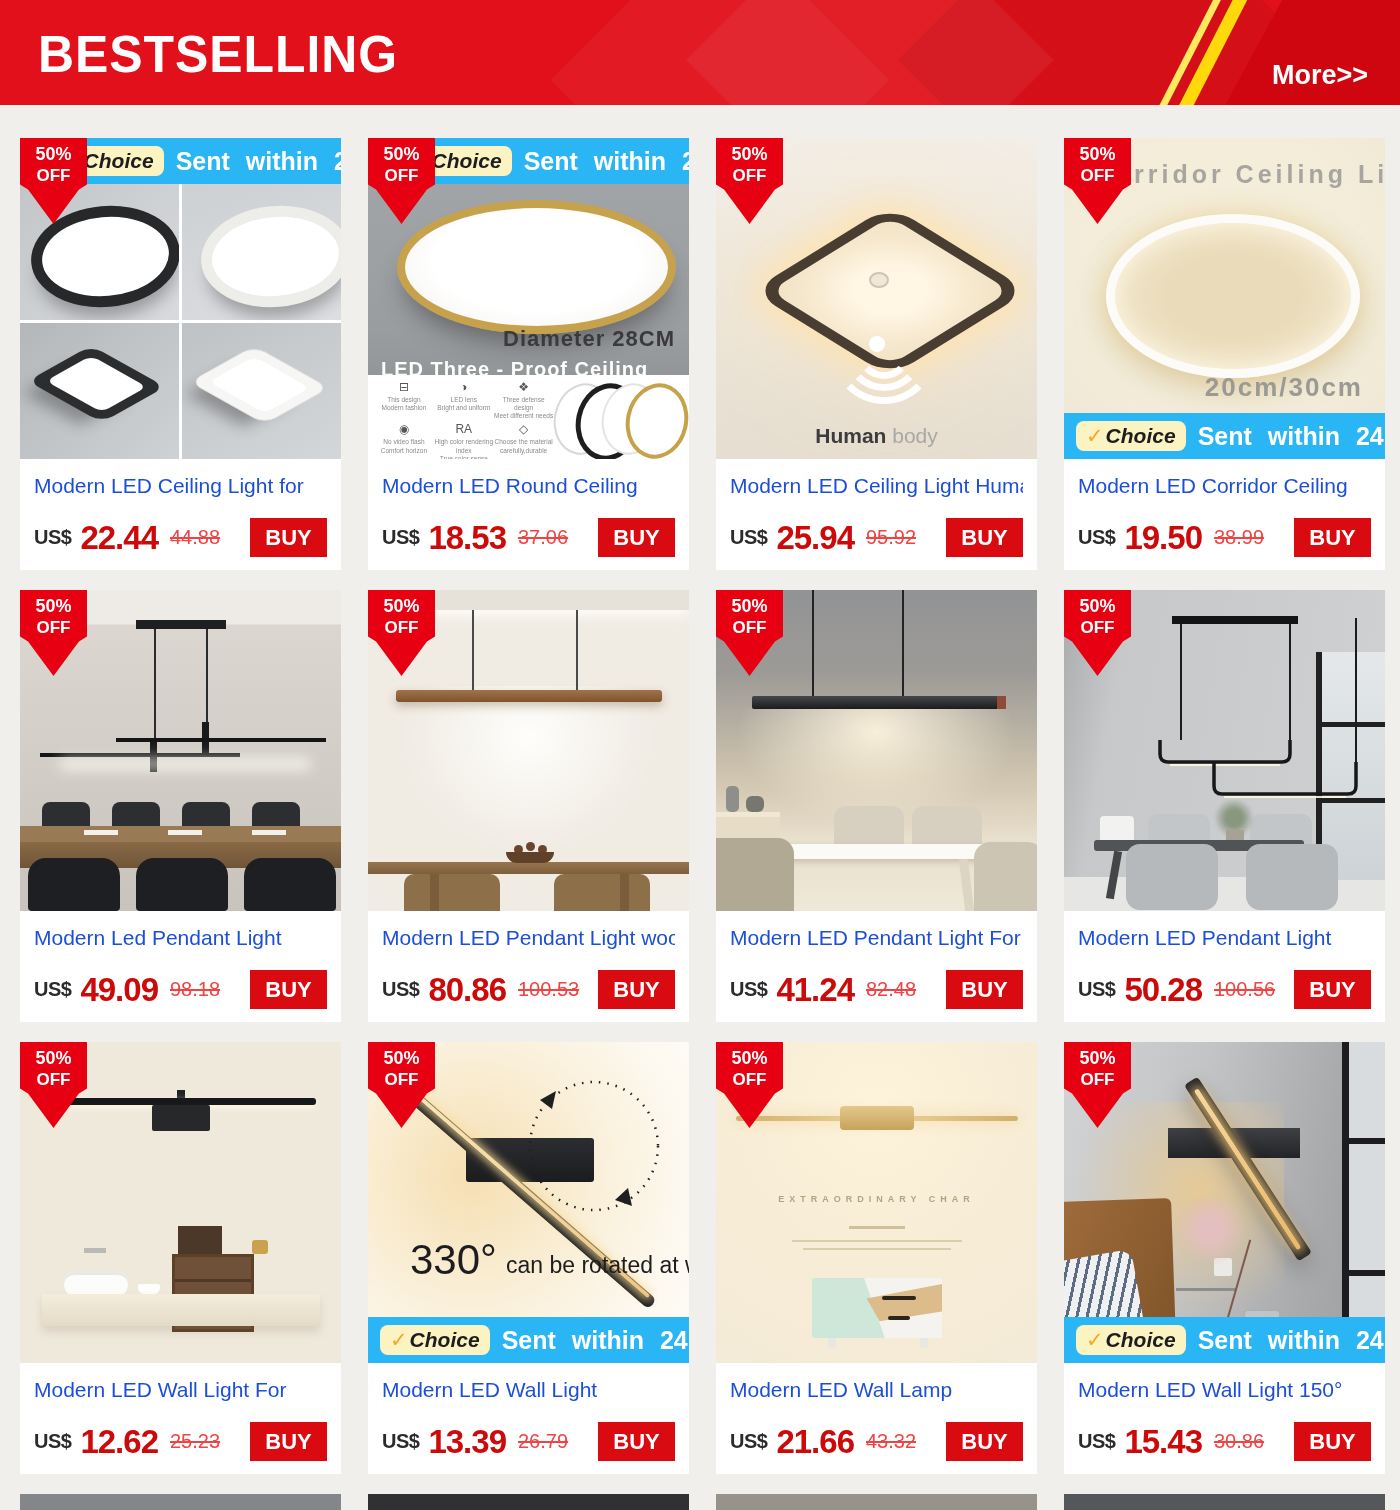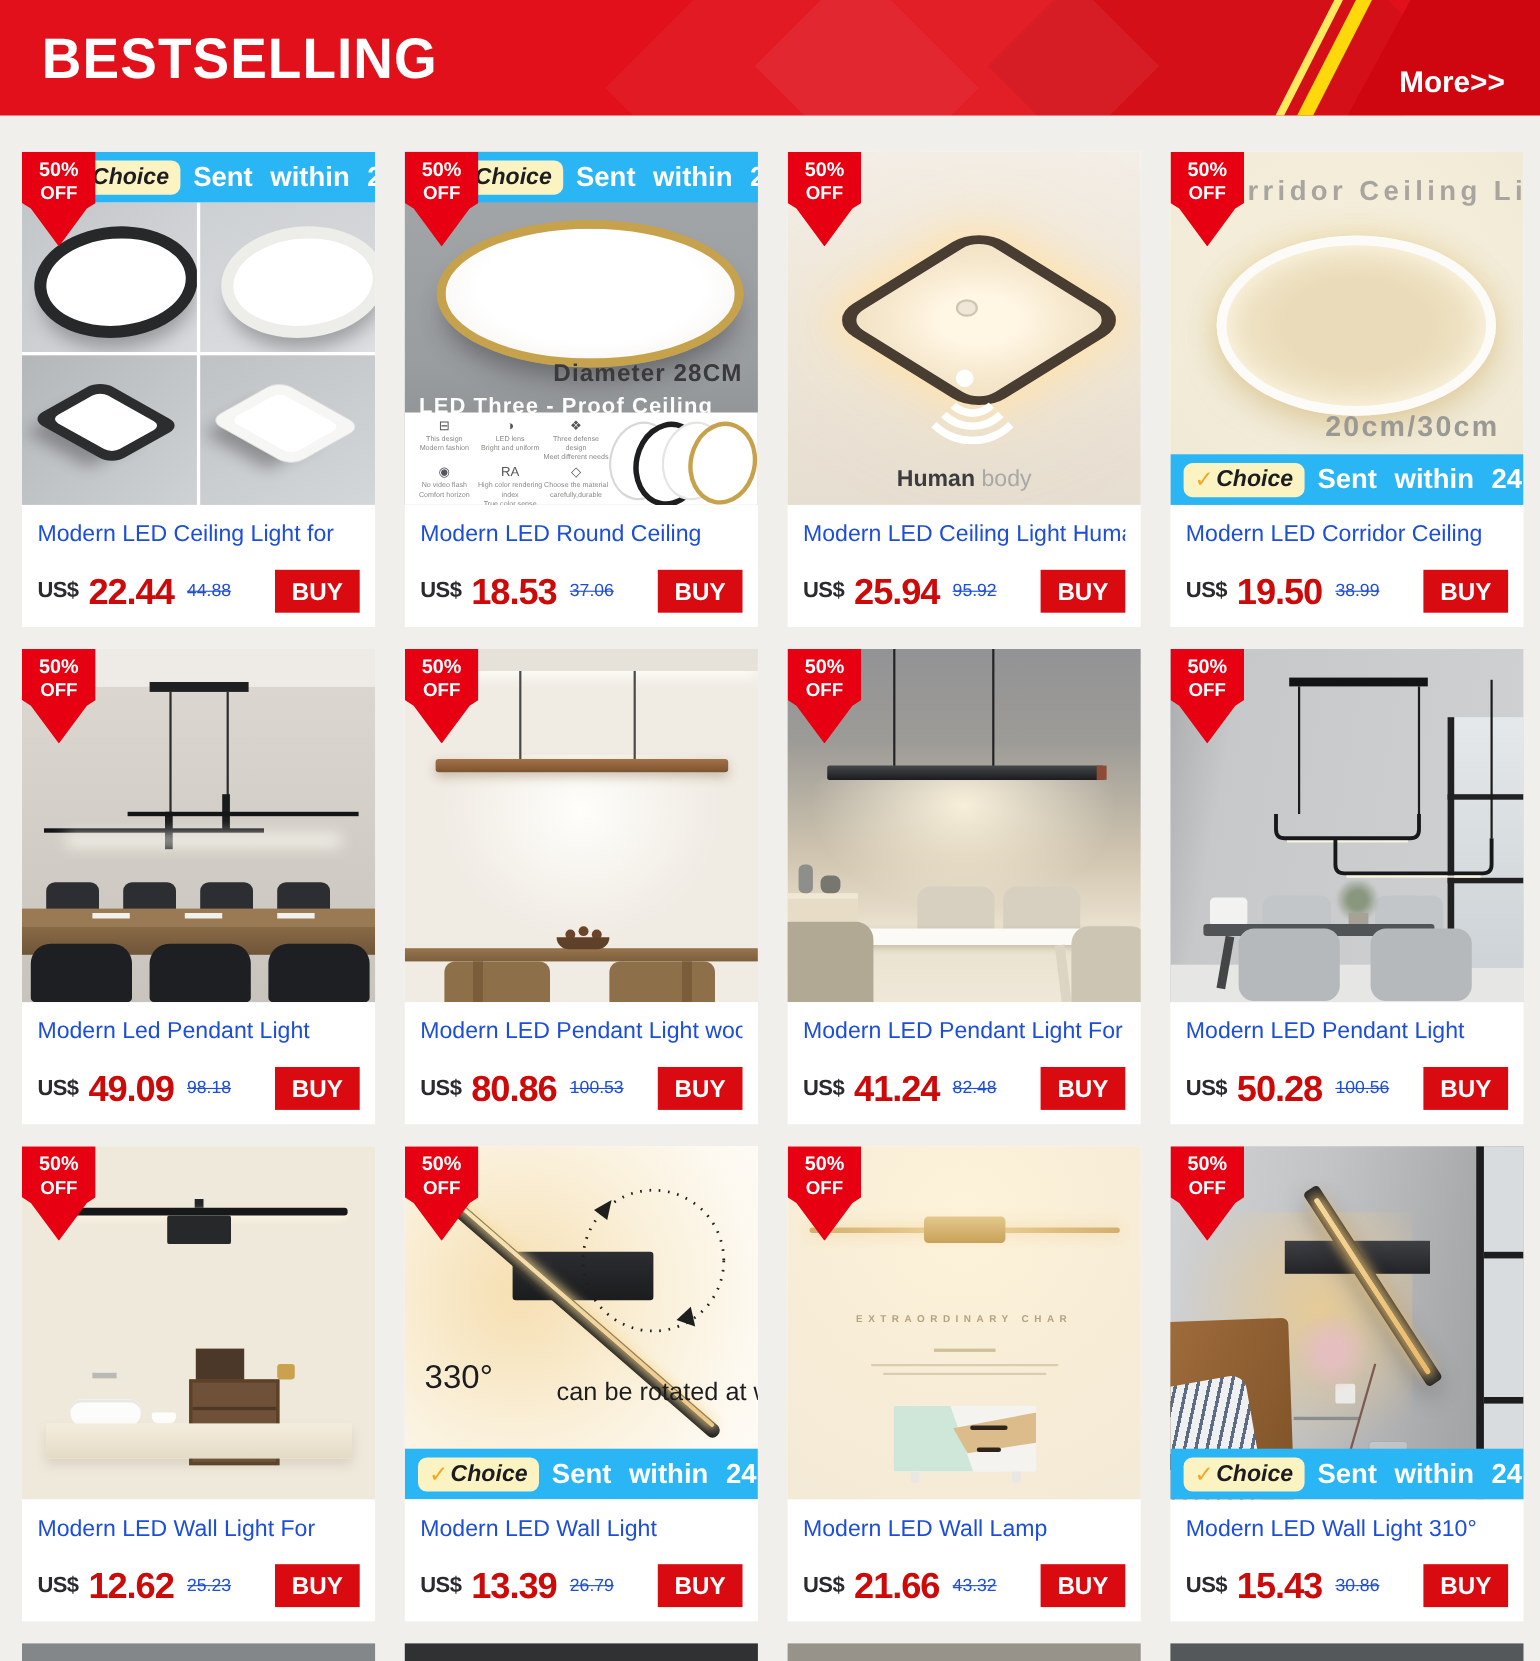--- a/index.html
+++ b/index.html
@@ -36,21 +36,21 @@
         font-weight:700;font-style:italic;font-size:21px;color:#1d1d1f;white-space:nowrap}
   .shipbar.top .pill{margin-left:34px}
   .shipbar.bottom .pill{margin-left:12px}
   .chk{color:#f5a623;font-style:normal;font-weight:700;margin-right:2px}
   .shiptext{color:#fff;font-weight:700;font-size:25px;margin-left:12px;word-spacing:9px;white-space:nowrap}
   
   .title{margin:15px 14px 0;font-size:21px;color:#1d4ed8;white-space:nowrap;overflow:hidden}
   .pricebar{position:absolute;bottom:13px;left:14px;right:14px;display:flex;align-items:center}
   .us{font-weight:700;font-size:20px;color:#2b2b2d;letter-spacing:-.5px}
   .price{font-weight:700;font-size:33px;color:#cc0a0a;margin-left:9px;letter-spacing:-1px}
-  .old{font-size:16px;color:#1d4ed8;text-decoration:line-through;margin-left:12px}
+  .old{font-size:20px;color:#ef4444;text-decoration:line-through;margin-left:12px}
   .buy{margin-left:auto;background:#d90b11;color:#fff;font-weight:700;font-size:22px;border:none;
        width:77px;height:39px;display:flex;align-items:center;justify-content:center;cursor:pointer;
        font-family:inherit}
   
   .sc1 .quads{position:absolute;inset:46px 0 0 0;display:grid;grid-template:1fr 1fr/1fr 1fr;gap:3px;background:#fff}
   .q{position:relative;overflow:hidden}
   .q1{background:linear-gradient(135deg,#c3c6c9,#d8dadd)}
   .q2{background:linear-gradient(160deg,#cdd0d3,#dcdee1)}
   .q3{background:linear-gradient(135deg,#b4b7ba,#cfd2d5)}
   .q4{background:linear-gradient(150deg,#bfc2c5,#d4d7da)}
@@ -181,21 +181,21 @@
   .s9cup{position:absolute;left:118px;top:242px;width:22px;height:10px;background:#fdfdfb;border-radius:2px 2px 6px 6px}
   
   .sc10{background:radial-gradient(circle at 32% 42%,#f6dfb2 0%,#faf0da 45%,#fdf9f0 75%,#fefcf8 100%)}
   .s10mount{position:absolute;left:98px;top:96px;width:128px;height:44px;border-radius:3px;
             background:linear-gradient(180deg,#2c2d30,#1b1c1e)}
   .s10bar{position:absolute;left:152px;top:-14px;width:13px;height:334px;border-radius:6px;
           background:linear-gradient(90deg,#1b1c1e,#2e2f32);transform:rotate(-49deg)}
   .s10led{position:absolute;right:1px;top:8px;bottom:8px;width:4px;border-radius:3px;
           background:linear-gradient(180deg,#f8e7b8,#eec684);box-shadow:0 0 10px 2px rgba(250,220,150,.9)}
   .s10arc{position:absolute;left:138px;top:16px;width:176px;height:176px}
-  .s10deg{position:absolute;left:18px;top:194px;font-size:30px;color:#1d1d1f}
+  .s10deg{position:absolute;left:42px;top:194px;font-size:42px;color:#1d1d1f}
   .s10cap{position:absolute;left:138px;top:210px;font-size:23px;color:#1d1d1f;white-space:nowrap}
   
   .sc11{background:radial-gradient(circle at 50% 20%,#fdf3da 0%,#f8edd6 45%,#f3ead7 100%)}
   .s11bar{position:absolute;left:20px;top:74px;width:282px;height:5px;border-radius:3px;
           background:linear-gradient(90deg,#d3af6c,#edd49c 50%,#d3af6c);box-shadow:0 0 14px rgba(240,210,150,.95)}
   .s11mount{position:absolute;left:124px;top:64px;width:74px;height:24px;border-radius:4px;
             background:linear-gradient(180deg,#e3c88c,#c8a258)}
   .s11cap{position:absolute;left:0;right:0;top:152px;text-align:center;font-size:9px;letter-spacing:5px;
           color:#b2a482;font-weight:700}
   .s11line{position:absolute;left:50%;background:#d9cdae;height:2px}
@@ -640,21 +640,21 @@
             <span class="chk">✓</span>
             <span>Choice</span>
           </span>
         <span class="shiptext">Sent within 24 hours</span>
       </div>
       <div class="badge">
         <span class="b1">50%</span>
         <span class="b2">OFF</span>
       </div>
     </div>
-    <div class="title">Modern LED Wall Light 310°</div>
+    <div class="title">Modern LED Wall Light 150°</div>
     <div class="pricebar">
       <span class="us">US$</span>
       <span class="price">15.43</span>
       <span class="old">30.86</span>
       <button class="buy">BUY</button>
     </div>
   </div>
 
 </div>
 

